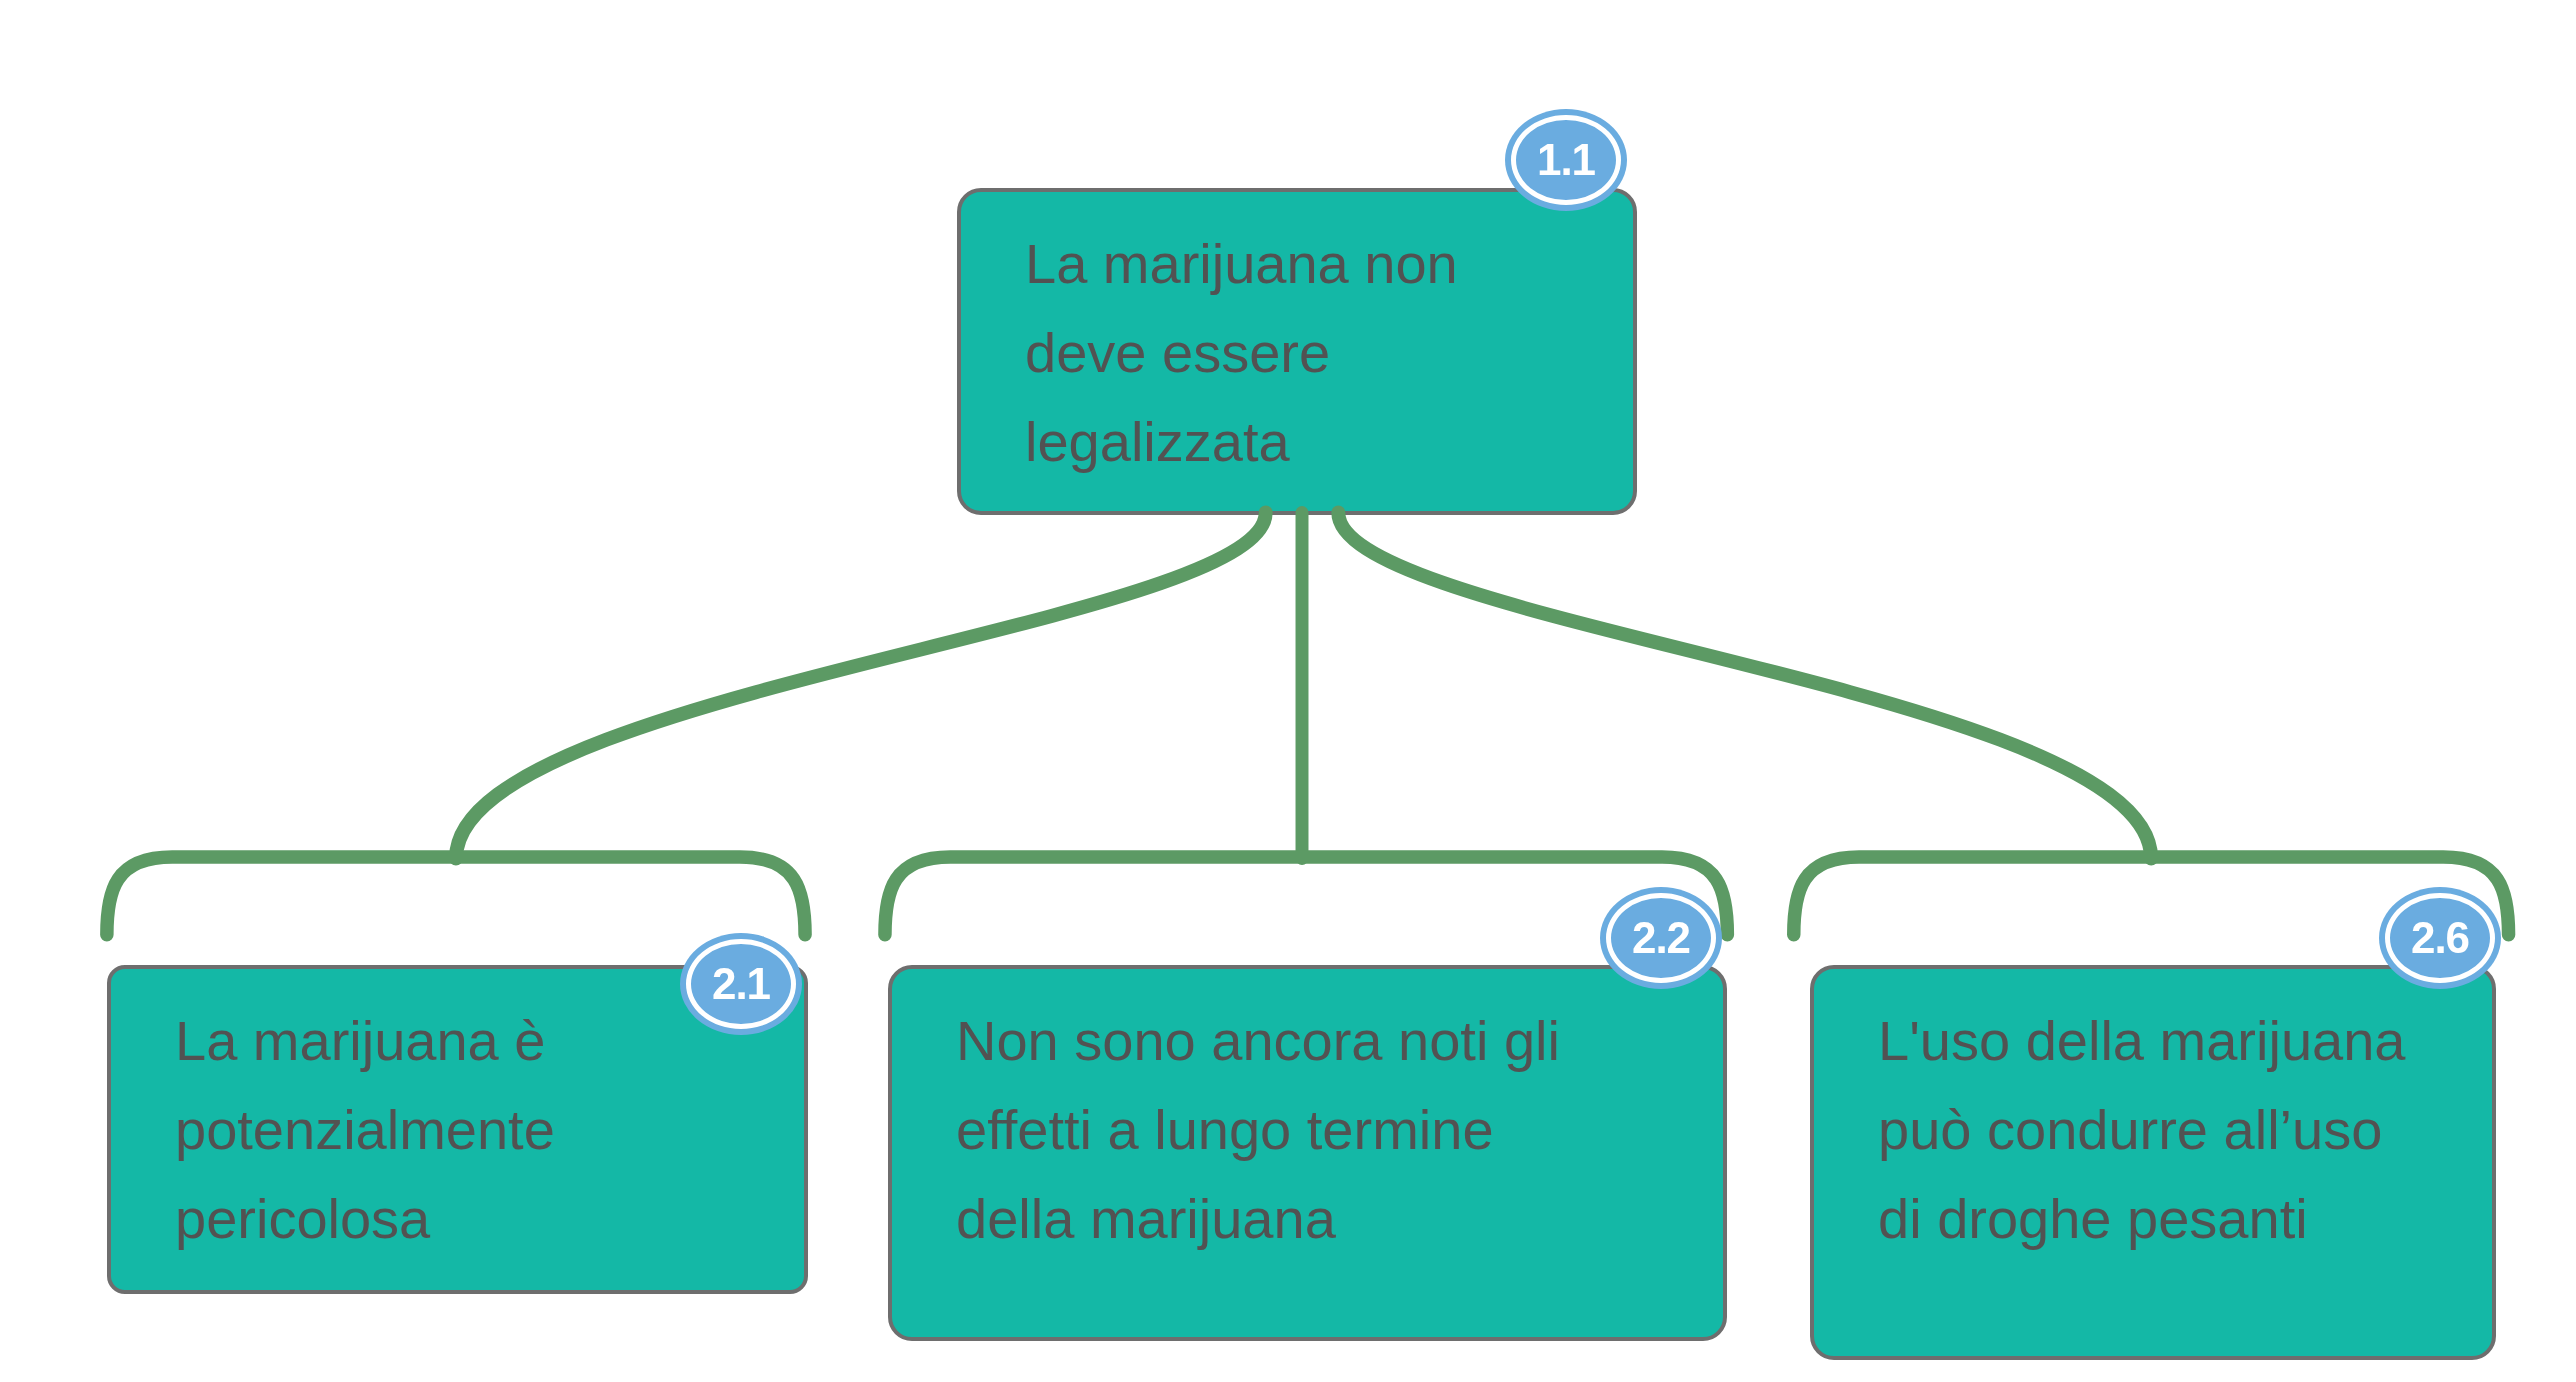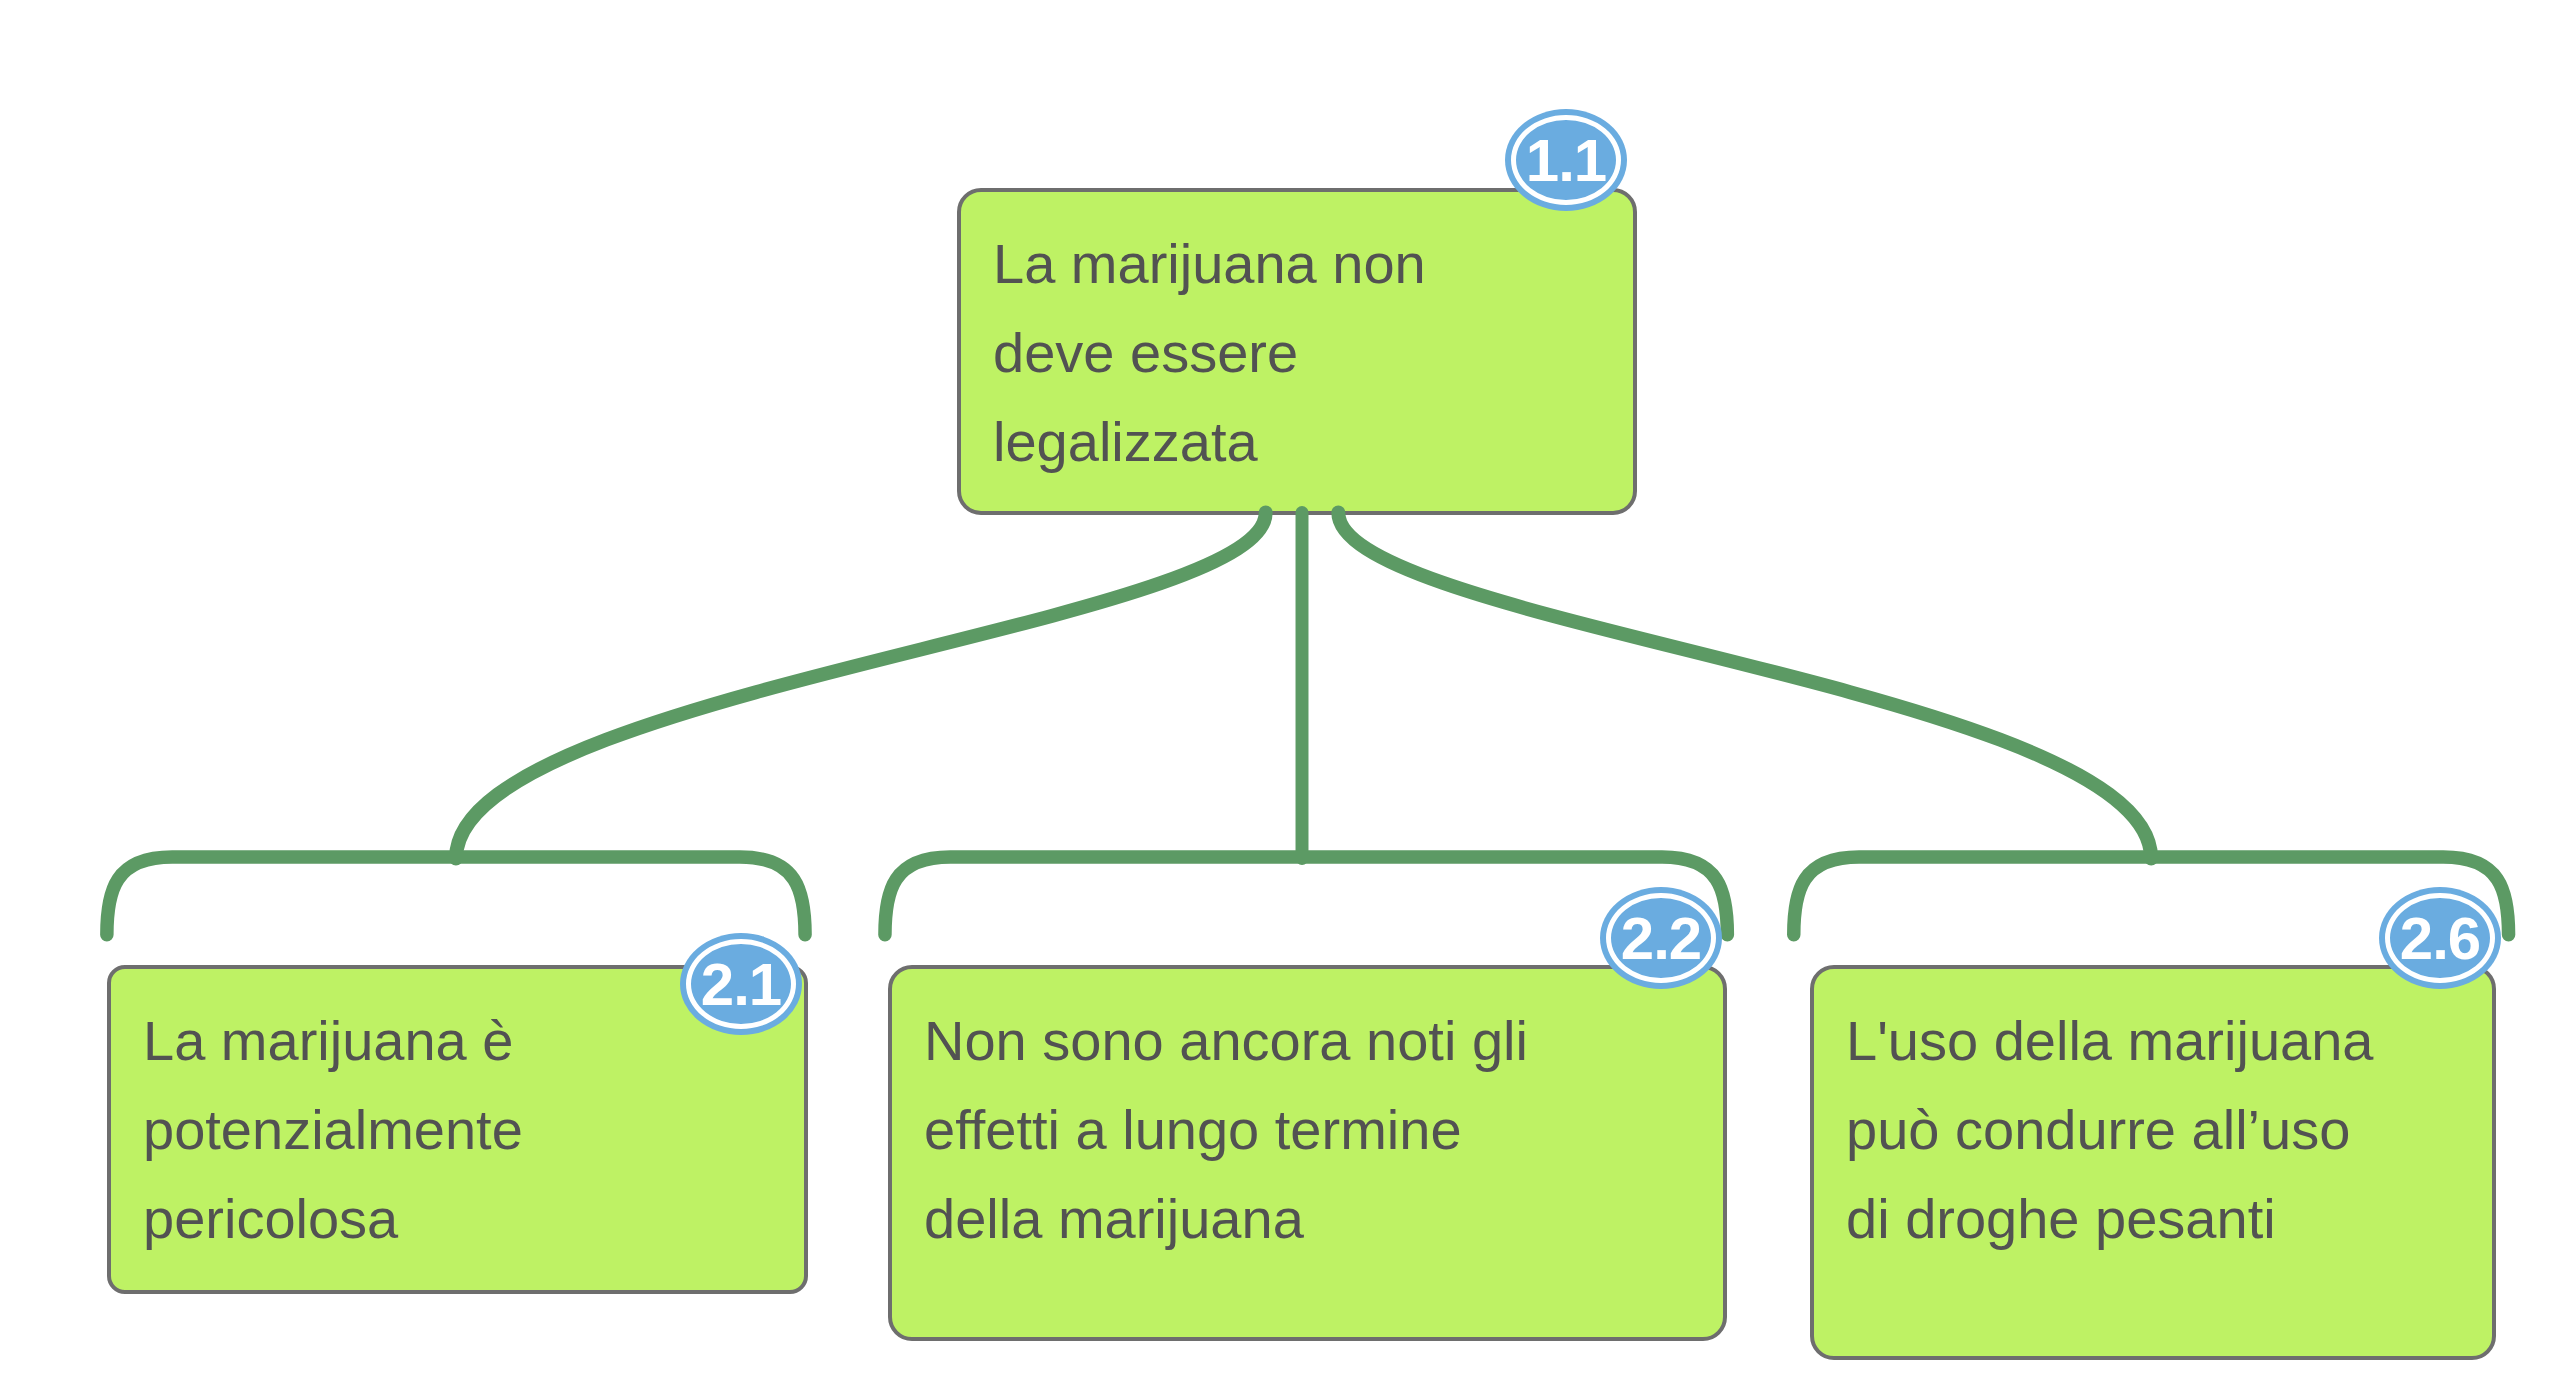--- a/index.html
+++ b/index.html
@@ -23,24 +23,25 @@
     height: 1383px;
     z-index: 2;
   }
   .green-stroke {
     stroke: var(--connector-green, #5C9A64);
     fill: none;
   }
   .node-box {
     position: absolute;
     box-sizing: border-box;
-    background: #bef264;
+    background: #14b8a6;
     border: 4.7px solid var(--box-border-gray, #6E6E6E);
     border-radius: 24px;
     z-index: 1;
+    padding-left: 32px;
   }
   .node-text {
     display: block;
     padding: 27px 32px;
     color: var(--text-gray, #525252);
     font-size: 56px;
     line-height: 89px;
     white-space: pre-line;
     letter-spacing: 0px;
   }
@@ -58,21 +59,21 @@
   .badge::before {
     content: "";
     position: absolute;
     inset: 5.7px;
     border: 5.2px solid #ffffff;
     border-radius: 50%;
   }
   .badge-label {
     position: relative;
     color: #ffffff;
-    font-size: 60px;
+    font-size: 44px;
     font-weight: 700;
     letter-spacing: -1px;
   }
   
   #node-root   { left: 957px; top: 188px;  width: 680px; height: 327px; }
   #node-child1 { left: 107px;  top: 965px; width: 701px; height: 329px; border-radius: 18px; }
   #node-child2 { left: 888px; top: 965px; width: 839px; height: 376px; }
   #node-child3 { left: 1810px; top: 965px; width: 686px; height: 395px; }
   #badge-root   { left: 1505px; top: 109px;  }
   #badge-child1 { left: 680px; top: 933px; }

